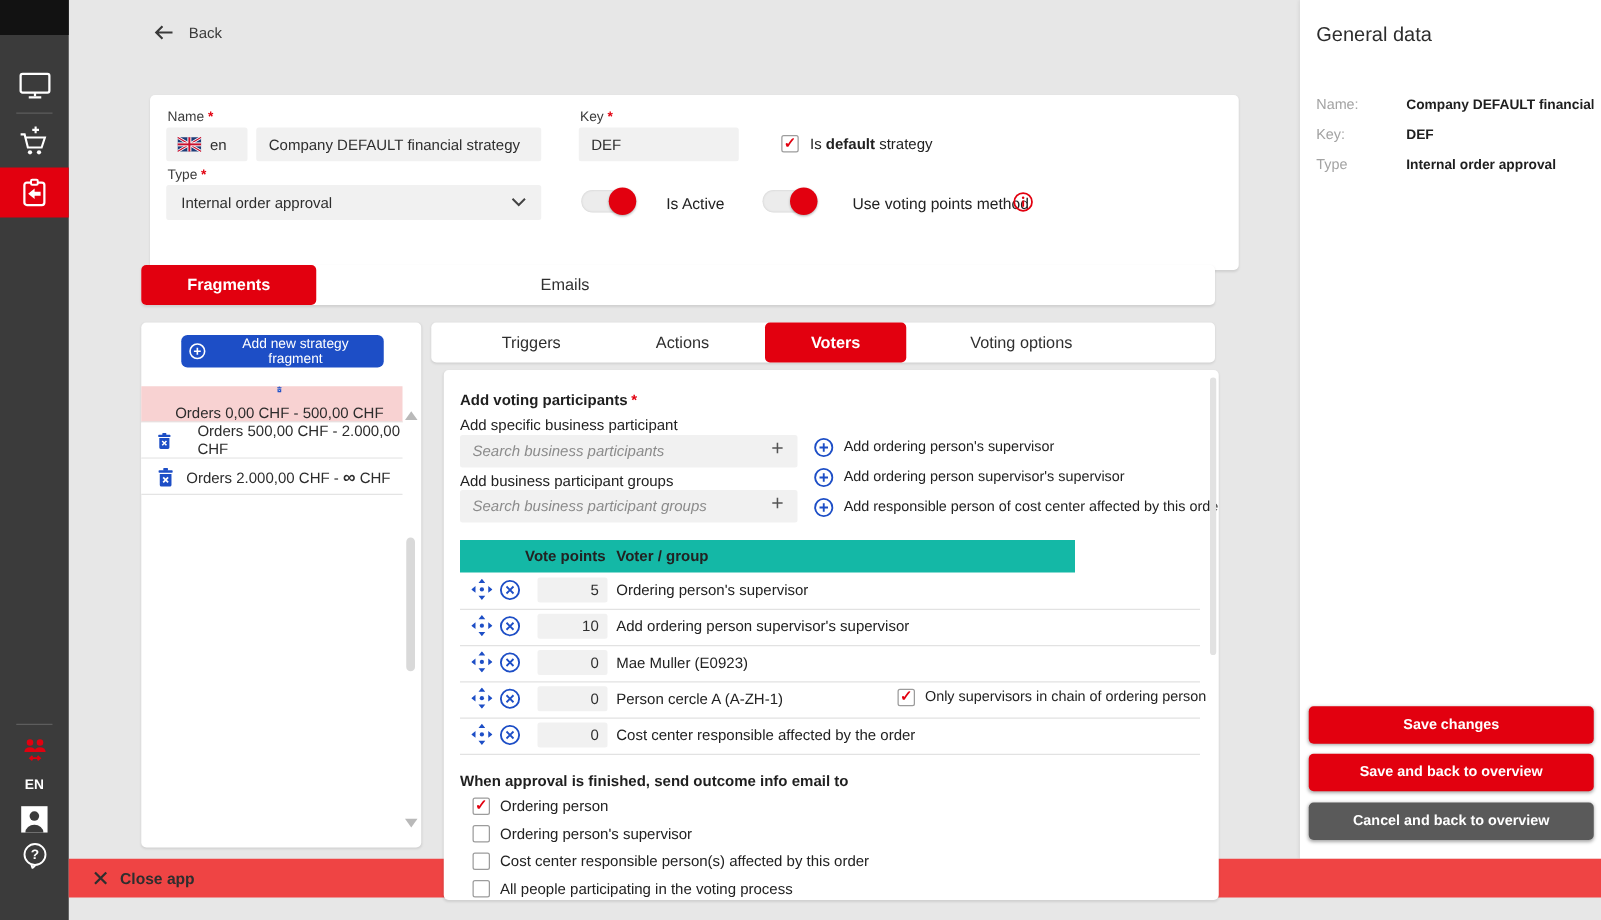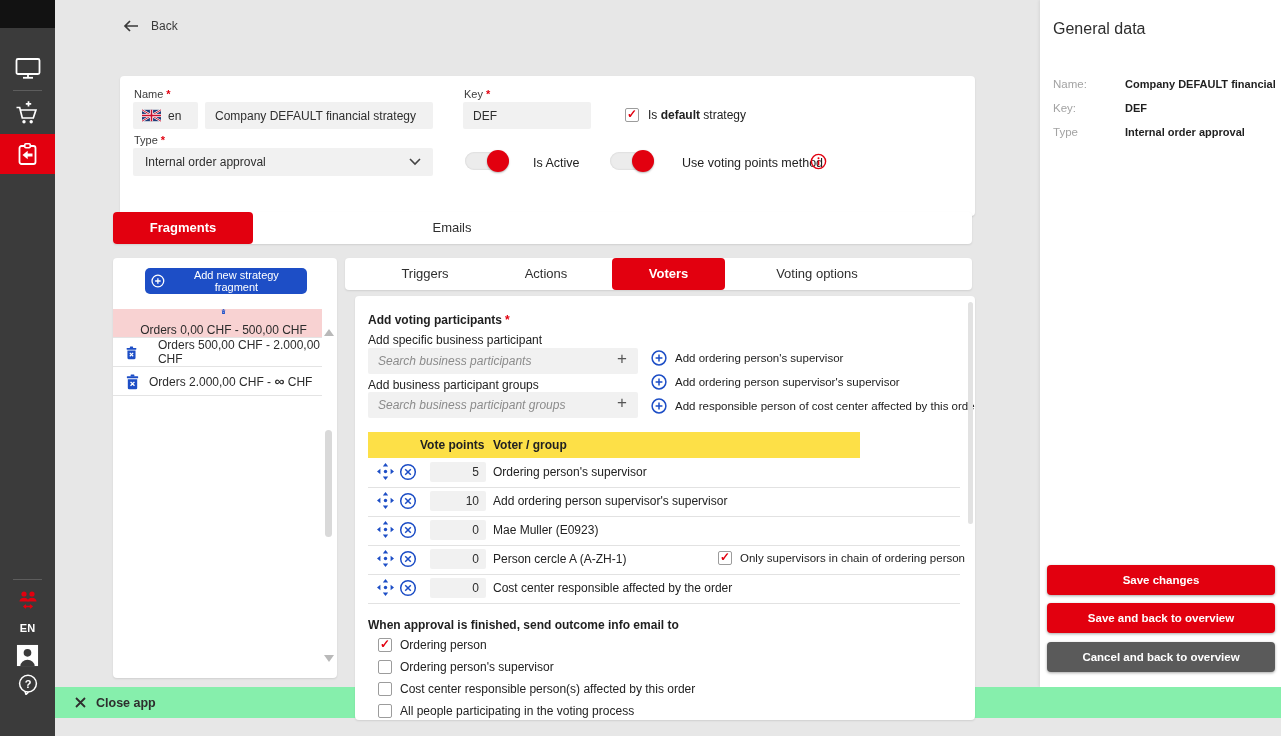--- a/index.html
+++ b/index.html
@@ -31,21 +31,21 @@
   .tabbar{position:absolute;background:#fff;border-radius:4px;box-shadow:0 1px 2px rgba(0,0,0,.10);height:32px;}
   .tab{position:absolute;top:0;height:32px;line-height:32px;text-align:center;font-size:13px;color:#2f2f2f;cursor:pointer;}
   .tab.active{background:#e2000f;color:#fff;font-weight:bold;border-radius:4px;}
   
   .fragrow{position:absolute;left:0;width:209px;height:29px;display:flex;align-items:center;gap:9px;
            padding-left:12px;box-sizing:border-box;border-bottom:1px solid #e4e4e4;font-size:12px;color:#2c2c2c;cursor:pointer;background:#fff;}
   .fragrow.selected{background:#f8d2d2;}
   .tri-up{width:0;height:0;border-left:5px solid transparent;border-right:5px solid transparent;border-bottom:7px solid #b9b9b9;}
   .tri-down{width:0;height:0;border-left:5px solid transparent;border-right:5px solid transparent;border-top:7px solid #b9b9b9;}
   
-  .vt-head{position:absolute;left:13px;width:492px;height:26px;background:#fde047;font-size:12px;font-weight:bold;color:#222;}
+  .vt-head{position:absolute;left:13px;width:492px;height:26px;background:#14b8a6;font-size:12px;font-weight:bold;color:#222;}
   .vt-row{position:absolute;left:13px;width:592px;height:29px;border-bottom:1px solid #e2e2e2;}
   .vt-pts{position:absolute;left:62px;top:4px;width:56px;height:20px;background:#f1f1f1;border:none;border-radius:2px;
           text-align:right;font-size:12px;color:#2e2e2e;padding:0 7px;box-sizing:border-box;font-family:"Liberation Sans",sans-serif;outline:none;}
   .vt-name{position:absolute;left:125px;top:7px;font-size:12px;color:#222;white-space:nowrap;}
   .icbtn{position:absolute;top:5px;cursor:pointer;}
   
   .qlink{display:flex;align-items:center;gap:8px;height:24px;font-size:11.5px;color:#222;cursor:pointer;white-space:nowrap;}
   
   .outrow{position:absolute;left:23px;display:flex;align-items:center;gap:8px;font-size:12px;color:#222;white-space:nowrap;}
   
@@ -119,21 +119,21 @@
     </div>
   </div>
 
   <div class="abs" style="left:123px;top:19px;display:flex;align-items:center;gap:12px;cursor:pointer;">
     <svg width="16" height="12" viewBox="0 0 16 12">
       <path d="M7 1 L2 6 l5 5 M2 6 h13" fill="none" stroke="#3a3a3a" stroke-width="1.7"></path>
     </svg>
     <span style="font-size:12px;font-weight:normal;color:#3a3a3a;">Back</span>
   </div>
 
-  <div class="card" style="left:120px;top:76px;width:855px;height:140px;">
+  <div class="card" style="left:120px;top:76px;width:855px;height:140px;padding-left:16px;">
     <div class="abs lbl" style="left:14px;top:12px;"><span>Name</span><span class="req">*</span></div>
     <div class="abs" style="left:13px;top:26px;width:65px;height:27px;background:#f1f1f1;border-radius:2px;display:flex;align-items:center;gap:7px;padding-left:9px;box-sizing:border-box;cursor:pointer;">
       <svg width="19" height="13" viewBox="0 0 60 36">
         <rect width="60" height="36" fill="#1e3c78"></rect>
         <path d="M0 0 L60 36 M60 0 L0 36" stroke="#fff" stroke-width="7"></path>
         <path d="M0 0 L60 36 M60 0 L0 36" stroke="#c8102e" stroke-width="3"></path>
         <rect x="25" width="10" height="36" fill="#fff"></rect>
           <rect y="13" width="60" height="10" fill="#fff"></rect>
         <rect x="27.5" width="5" height="36" fill="#c8102e"></rect>
           <rect y="15.5" width="60" height="5" fill="#c8102e"></rect>
@@ -358,21 +358,21 @@
     <span class="gd-label" style="top:102px;">Key:</span>
     <span class="gd-value" style="top:102px;">DEF</span>
     <span class="gd-label" style="top:126px;">Type</span>
     <span class="gd-value" style="top:126px;">Internal order approval</span>
 
     <button class="sbtn red" style="top:565px;">Save changes</button>
     <button class="sbtn red" style="top:603px;">Save and back to overview</button>
     <button class="sbtn gray" style="top:642px;">Cancel and back to overview</button>
   </div>
 
-  <div class="abs" style="left:55px;top:687px;width:1226px;height:31px;background:#86efac;z-index:1;">
+  <div class="abs" style="left:55px;top:687px;width:1226px;height:31px;background:#ef4444;z-index:1;">
     <div class="abs" style="left:20px;top:0;height:31px;display:flex;align-items:center;gap:10px;cursor:pointer;">
       <svg width="11" height="11" viewBox="0 0 11 11">
         <path d="M1 1 l9 9 M10 1 l-9 9" stroke="#2e2e2e" stroke-width="1.8"></path>
       </svg>
       <span style="font-size:12.5px;font-weight:bold;color:#2e2e2e;">Close app</span>
     </div>
   </div>
 
 </div>
 

